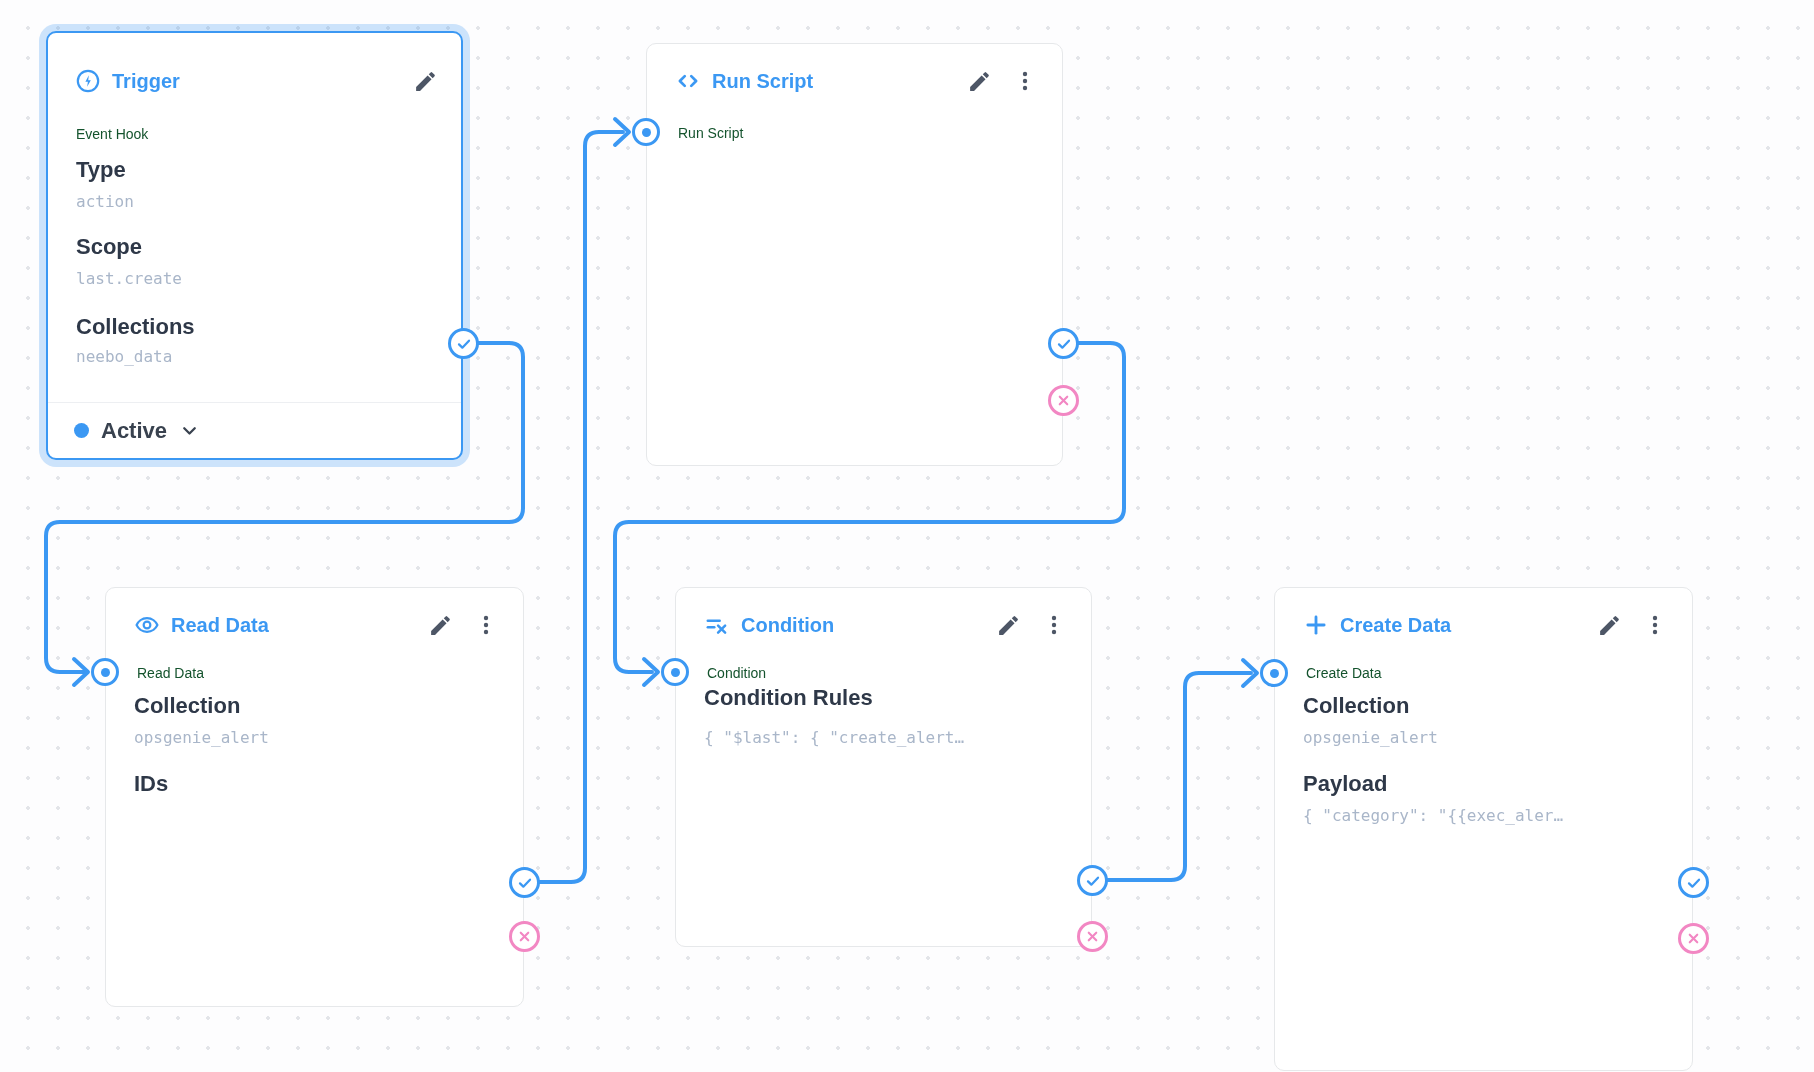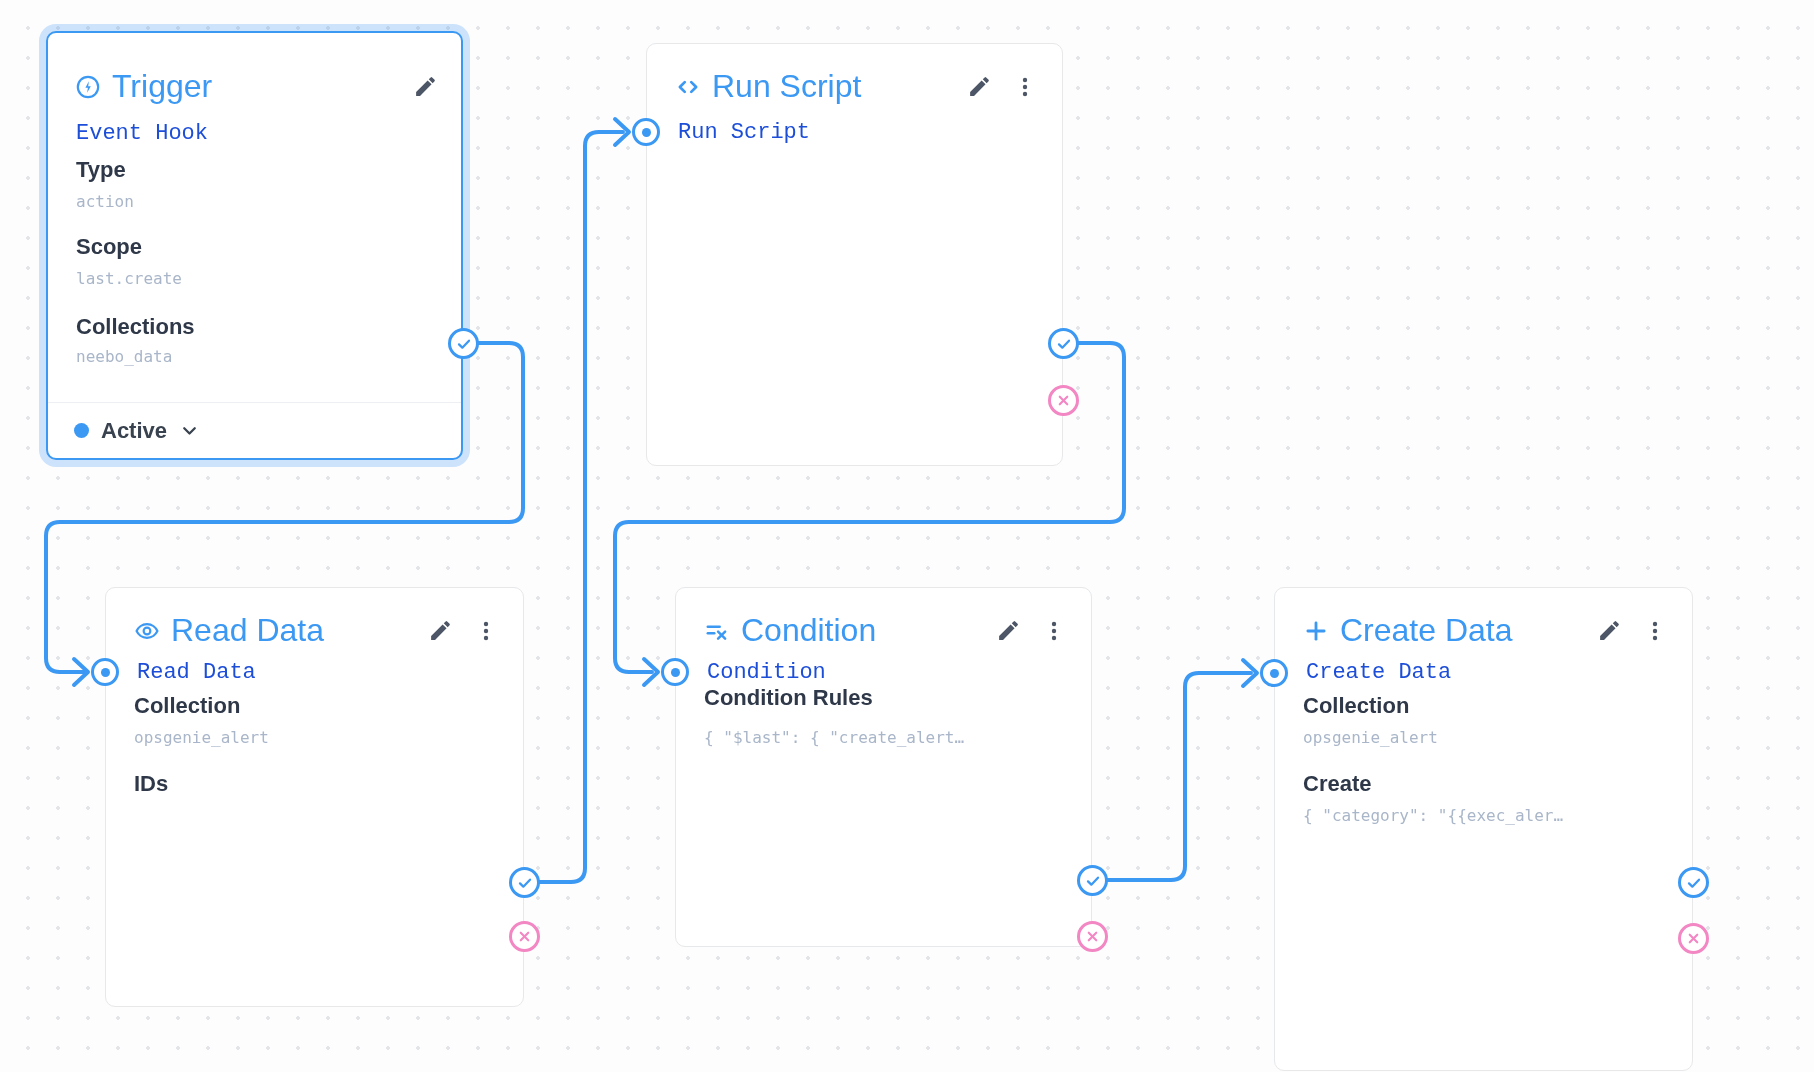--- a/index.html
+++ b/index.html
@@ -35,26 +35,26 @@
     border: 2px solid var(--accent);
     box-shadow: 0 0 0 7px rgba(59,152,243,0.25);
   }
   .panel-header {
     position: absolute; left: 28px; right: 24px; top: 24px;
     display: flex; align-items: center;
   }
   .panel.selected .panel-header { top: 35px; left: 27px; right: 23px; }
   .title-icon { width: 26px; height: 26px; flex: 0 0 auto; margin-right: 11px; display: flex; align-items: center; justify-content: center; }
   .node-title {
-    color: var(--accent); font-size: 32px; font-weight: 400; white-space: nowrap;
+    color: var(--accent); font-size: 20px; font-weight: 700; white-space: nowrap;
   }
   .header-actions { margin-left: auto; display: flex; align-items: center; gap: 20px; }
   .icon-btn { width: 26px; height: 26px; display: flex; align-items: center; justify-content: center; cursor: pointer; background: none; border: none; padding: 0; }
   .row { position: absolute; left: 28px; right: 26px; height: 30px; line-height: 30px; white-space: nowrap; overflow: hidden; }
-  .row.text  { font-size: 22px; color: #1d4ed8; font-family: Liberation Mono, monospace; }
+  .row.text  { font-size: 14px; color: #14532d; }
   .row.label { font-size: 22px; font-weight: 700; color: var(--label); }
   .row.value { font-family: "DejaVu Sans Mono", monospace; font-size: 16px; color: var(--value); }
   .trigger-footer {
     position: absolute; left: 0; right: 0; bottom: 0; height: 56px;
     border-top: 1px solid #edeff2;
     display: flex; align-items: center; padding: 0 26px; gap: 12px;
     cursor: pointer;
     font-weight: bold;
   }
   .status-dot { width: 15px; height: 15px; border-radius: 50%; background: var(--accent); }
@@ -225,21 +225,21 @@
             <circle cx="12" cy="5" r="2.2"></circle>
             <circle cx="12" cy="12" r="2.2"></circle>
             <circle cx="12" cy="19" r="2.2"></circle>
           </svg>
       </button>
     </span>
   </div>
   <div class="row text" style="top:70px; left:31px;">Create Data</div>
   <div class="row label" style="top:103px;">Collection</div>
   <div class="row value" style="top:135px;">opsgenie_alert</div>
-  <div class="row label" style="top:181px;">Create</div>
+  <div class="row label" style="top:181px;">Payload</div>
   <div class="row value" style="top:213px;">{ "category": "{{exec_aler…</div>
 </div>
 
 <div class="conn input" style="left:632px; top:118px;">
     <span class="dot"></span>
   </div>
 <div class="conn input" style="left:91px;  top:658px;">
     <span class="dot"></span>
   </div>
 <div class="conn input" style="left:661px; top:658px;">

